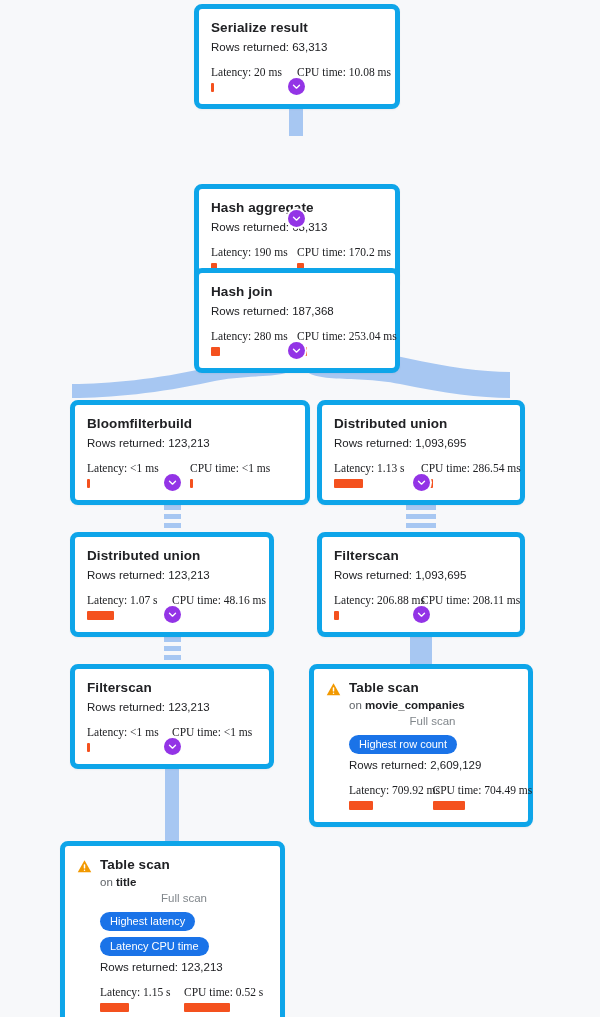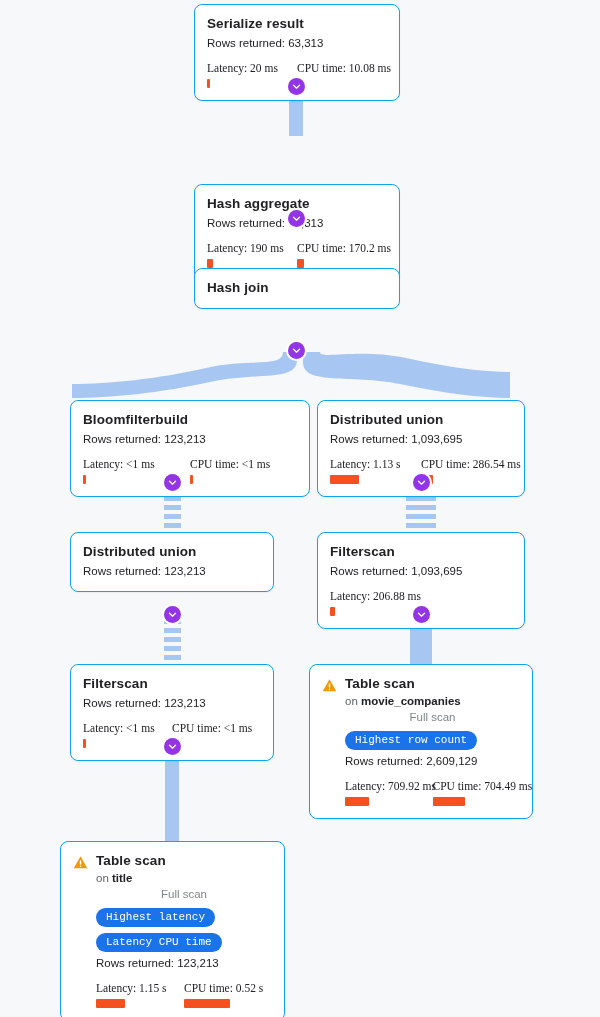--- a/index.html
+++ b/index.html
@@ -32,21 +32,21 @@
     width: 600px;
     height: 1017px;
     pointer-events: none;
   }
 
   
   .node {
     position: absolute;
     box-sizing: border-box;
     background: #ffffff;
-    border: 1px solid #0ea5e9;
+    border: 5px solid #0ea5e9;
     border-radius: 8px;
     padding: 10px 12px 12px 12px;
     box-shadow: 0 1px 2px rgba(60,64,67,.06);
   }
   .node-head {
     display: flex;
     align-items: flex-start;
     gap: 8px;
   }
   .warn-icon {
@@ -70,21 +70,20 @@
     margin-top: 1px;
   }
   .node-sub b { color: #202124; font-weight: 700; }
   .node-sub.dim { color: #80868b; text-align: center; }
 
   .badges {
     display: flex;
     flex-wrap: wrap;
     gap: 6px;
     margin-top: 6px;
-    font-family: Liberation Mono, monospace;
   }
   .badge {
     background: #1a73e8;
     color: #ffffff;
     font-size: 11px;
     line-height: 15px;
     padding: 2px 10px;
     border-radius: 11px;
     white-space: nowrap;
   }
@@ -239,20 +238,33 @@
         <path d="M2 4.2 L6 8.2 L10 4.2" fill="none" stroke="#ffffff" stroke-width="1.8" stroke-linecap="round" stroke-linejoin="round"></path>
       </svg>
   </div>
 
   <div class="node" style="left:194px; top:268px; width:206px;">
     <div class="node-head">
       <div class="node-head-text">
         <div class="node-title">Hash join</div>
       </div>
     </div>
+    <div class="node-body">
+      <div class="rows-line">Rows returned: 187,368</div>
+      <div class="metrics">
+        <div class="metric">
+          <div class="metric-label">Latency: 280 ms</div>
+          <div class="metric-bar" style="width: 9px;"></div>
+        </div>
+        <div class="metric">
+          <div class="metric-label">CPU time: 253.04 ms</div>
+          <div class="metric-bar" style="width: 10px;"></div>
+        </div>
+      </div>
+    </div>
   </div>
   <div class="toggle" style="left:288px; top:342px;">
     <svg viewBox="0 0 12 12">
         <path d="M2 4.2 L6 8.2 L10 4.2" fill="none" stroke="#ffffff" stroke-width="1.8" stroke-linecap="round" stroke-linejoin="round"></path>
       </svg>
   </div>
 
   <div class="node" style="left:70px; top:400px; width:240px;">
     <div class="node-head">
       <div class="node-head-text">
@@ -306,40 +318,54 @@
   </div>
 
   <div class="node" style="left:70px; top:532px; width:204px;">
     <div class="node-head">
       <div class="node-head-text">
         <div class="node-title">Distributed union</div>
       </div>
     </div>
     <div class="node-body">
       <div class="rows-line">Rows returned: 123,213</div>
+      <div class="metrics">
+        <div class="metric">
+          <div class="metric-label">Latency: 1.07 s</div>
+          <div class="metric-bar" style="width: 27px;"></div>
+        </div>
+        <div class="metric">
+          <div class="metric-label">CPU time: 48.16 ms</div>
+          <div class="metric-bar" style="width: 4px;"></div>
+        </div>
+      </div>
     </div>
   </div>
   <div class="toggle" style="left:164px; top:606px;">
     <svg viewBox="0 0 12 12">
         <path d="M2 4.2 L6 8.2 L10 4.2" fill="none" stroke="#ffffff" stroke-width="1.8" stroke-linecap="round" stroke-linejoin="round"></path>
       </svg>
   </div>
 
   <div class="node" style="left:317px; top:532px; width:208px;">
     <div class="node-head">
       <div class="node-head-text">
         <div class="node-title">Filterscan</div>
       </div>
     </div>
     <div class="node-body">
       <div class="rows-line">Rows returned: 1,093,695</div>
       <div class="metrics">
         <div class="metric">
           <div class="metric-label">Latency: 206.88 ms</div>
           <div class="metric-bar" style="width: 5px;"></div>
+        </div>
+        <div class="metric">
+          <div class="metric-label">CPU time: 208.11 ms</div>
+          <div class="metric-bar" style="width: 6px;"></div>
         </div>
       </div>
     </div>
   </div>
   <div class="toggle" style="left:413px; top:606px;">
     <svg viewBox="0 0 12 12">
         <path d="M2 4.2 L6 8.2 L10 4.2" fill="none" stroke="#ffffff" stroke-width="1.8" stroke-linecap="round" stroke-linejoin="round"></path>
       </svg>
   </div>
 

